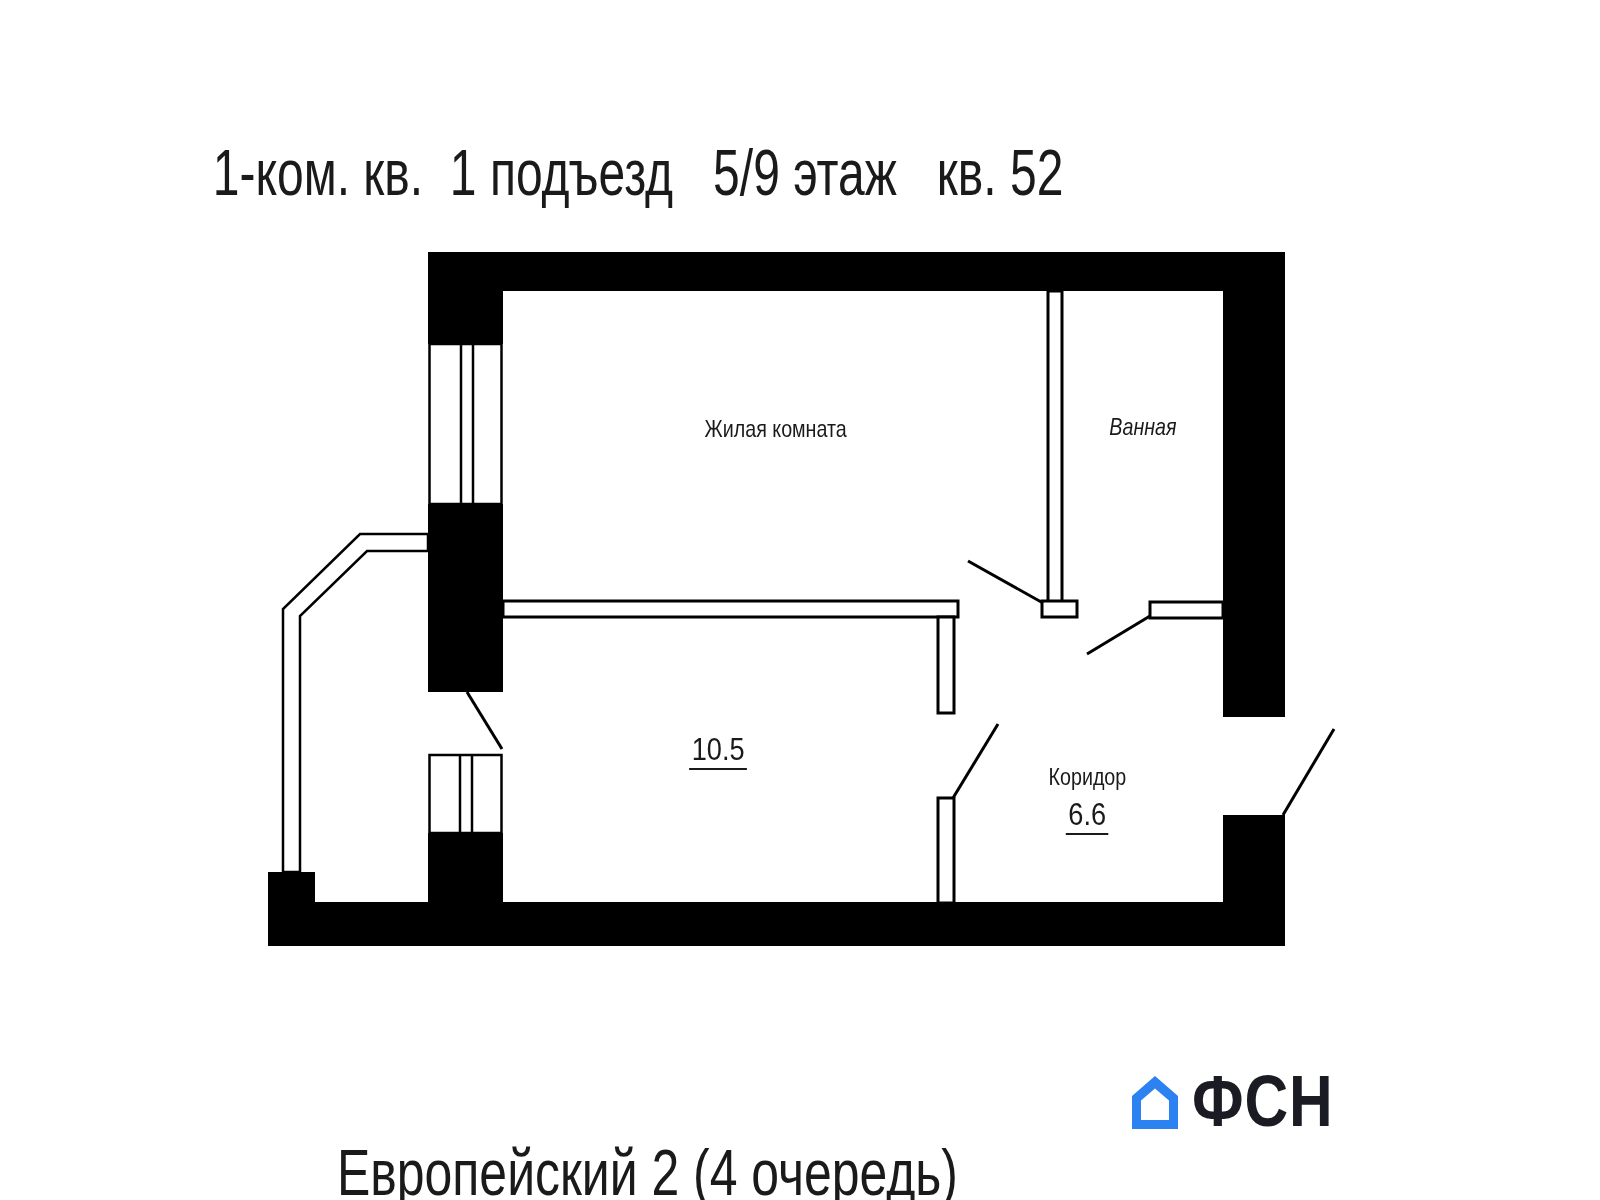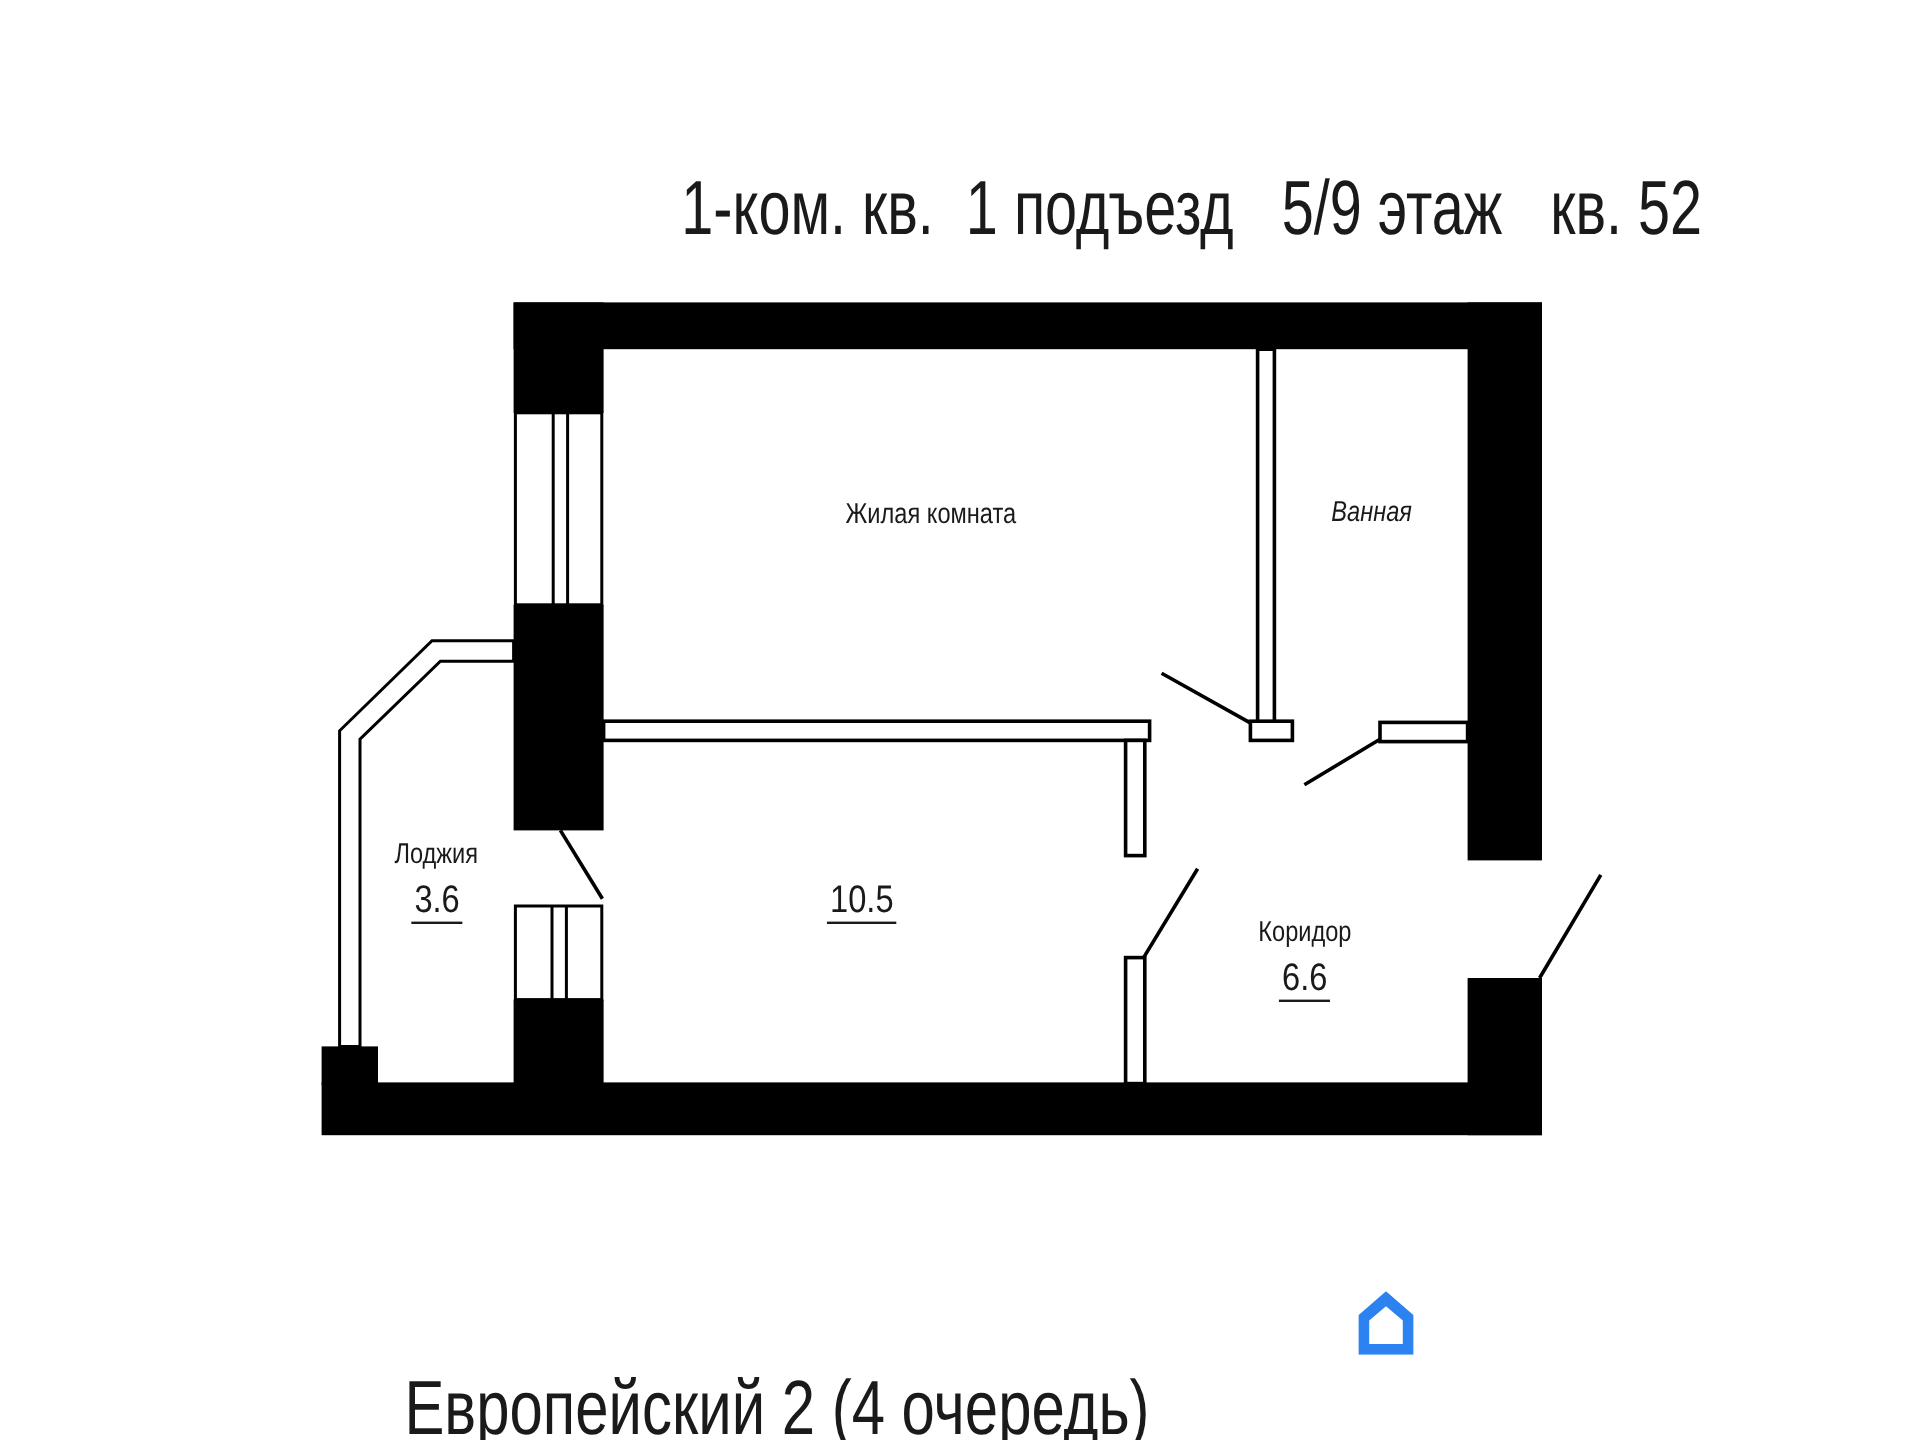--- a/index.html
+++ b/index.html
@@ -18,21 +18,21 @@
   .plan-svg {
     position: absolute;
     left: 0;
     top: 0;
   }
   .title {
     position: absolute;
     left: 0;
     top: 62px;
     width: 1560px;
-    text-align: right;
+    text-align: left;
     font-size: 64px;
     font-weight: 400;
     color: #1a1a1a;
     white-space: pre;
   }
   .title > span {
     display: inline-block;
     transform: scaleX(0.75);
   }
   .room-label {
@@ -157,37 +157,36 @@
   </svg>
 
   <div class="room-label" style="left:626px; top:413px;">
     <div class="room-name"><span>Жилая комната</span></div>
   </div>
 
   <div class="room-label" style="left:993px; top:411px;font-style:italic;">
     <div class="room-name"><span>Ванная</span></div>
   </div>
 
-  <div class="room-label" style="left:214px; top:696px;">
-    <div class="room-name"><span>Лоджия</span></div>
-    <div class="room-area"><span>3.6</span></div>
-  </div>
 
   <div class="room-label" style="left:568px; top:728px;">
     <div class="room-area"><span>10.5</span></div>
   </div>
 
   <div class="room-label" style="left:937px; top:728px;margin-top:33px;">
     <div class="room-name"><span>Коридор</span></div>
     <div class="room-area"><span>6.6</span></div>
   </div>
 
   <div class="footer-label">
     <span>Европейский 2 (4 очередь)</span>
   </div>
 
   <div class="logo">
     <svg class="logo-house" viewBox="0 0 46 53">
       <path fill="#2b82f0" fill-rule="evenodd" d="M0,20 L23,0 L46,20 L46,53 L0,53 Z  M9,24.5 L23,12.5 L37,24.5 L37,44 L9,44 Z"></path>
     </svg>
+    <div class="logo-text">
+      <span>ФСН</span>
+    </div>
   </div>
 
 </div>
 
 </body></html>

